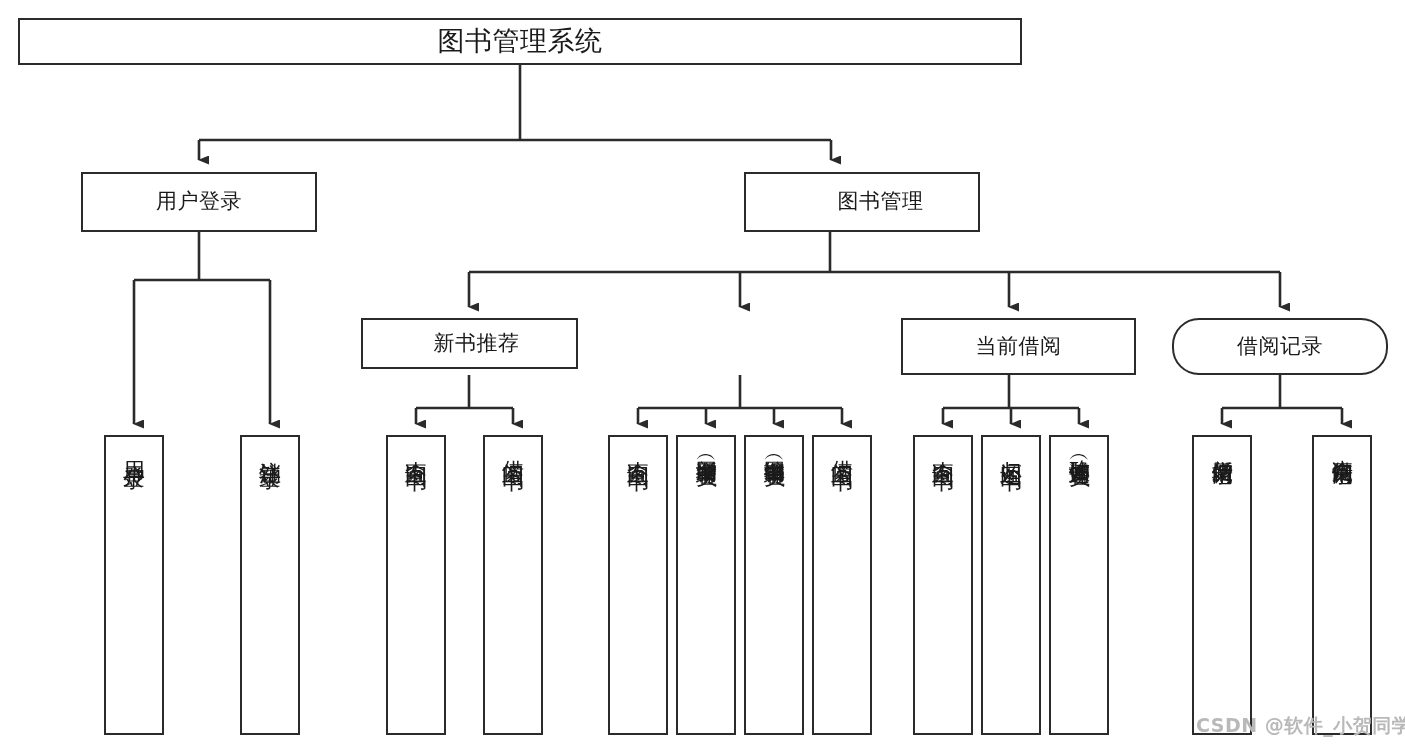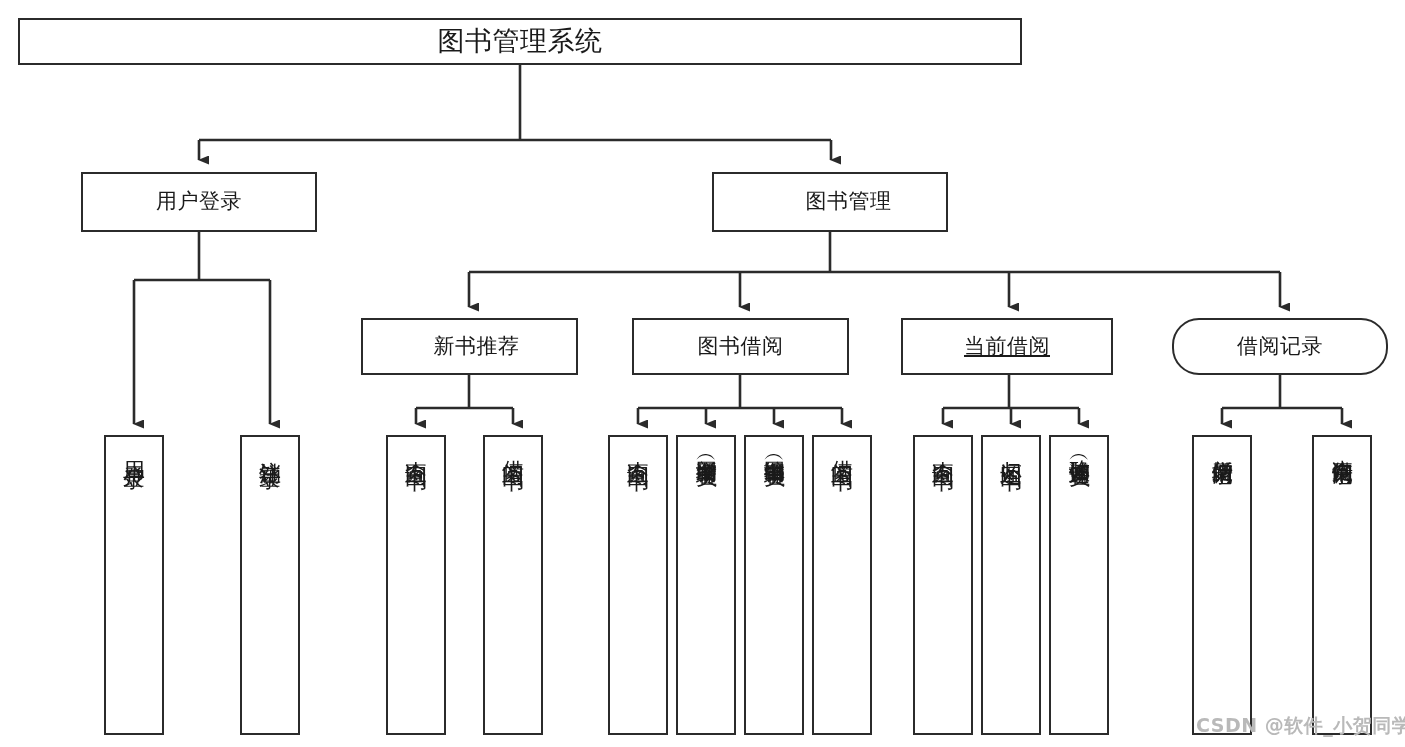--- a/index.html
+++ b/index.html
@@ -125,31 +125,28 @@
     </g>
   </svg>
 
   <div class="node root horiz" style="left:18px; top:18px; width:1004px; height:47px;">
     <span class="node-label">图书管理系统</span>
   </div>
 
   <div class="node horiz" style="left:81px; top:172px; width:236px; height:60px;">
     <span class="node-label">用户登录</span>
   </div>
-  <div class="node horiz" style="left:712px; top:172px; width:236px; height:60px;padding-left:37px;">
+  <div class="node horiz" style="left:744px; top:172px; width:236px; height:60px;padding-left:37px;">
     <span class="node-label">图书管理</span>
   </div>
 
-  <div class="node horiz" style="left:361px; top:318px; width:217px; height:57px;padding-left:14px;">
+  <div class="node horiz" style="left:361px; top:318px; width:217px; height:51px;padding-left:14px;">
     <span class="node-label">新书推荐</span>
   </div>
-  <div class="node horiz" style="left:632px; top:318px; width:217px; height:57px;">
-    <span class="node-label">图书借阅</span>
-  </div>
-  <div class="node horiz" style="left:901px; top:318px; width:212px; height:57px;text-decoration:underline;">
+  <div class="node horiz" style="left:901px; top:318px; width:235px; height:57px;">
     <span class="node-label">当前借阅</span>
   </div>
   <div class="node horiz" style="left:1172px; top:318px; width:216px; height:57px;border-radius:27px;">
     <span class="node-label">借阅记录</span>
   </div>
 
   <div class="node vert" style="left:104px; top:435px; width:60px; height:300px;">
     <span class="node-label">用户登录</span>
   </div>
   <div class="node vert" style="left:240px; top:435px; width:60px; height:300px;">

